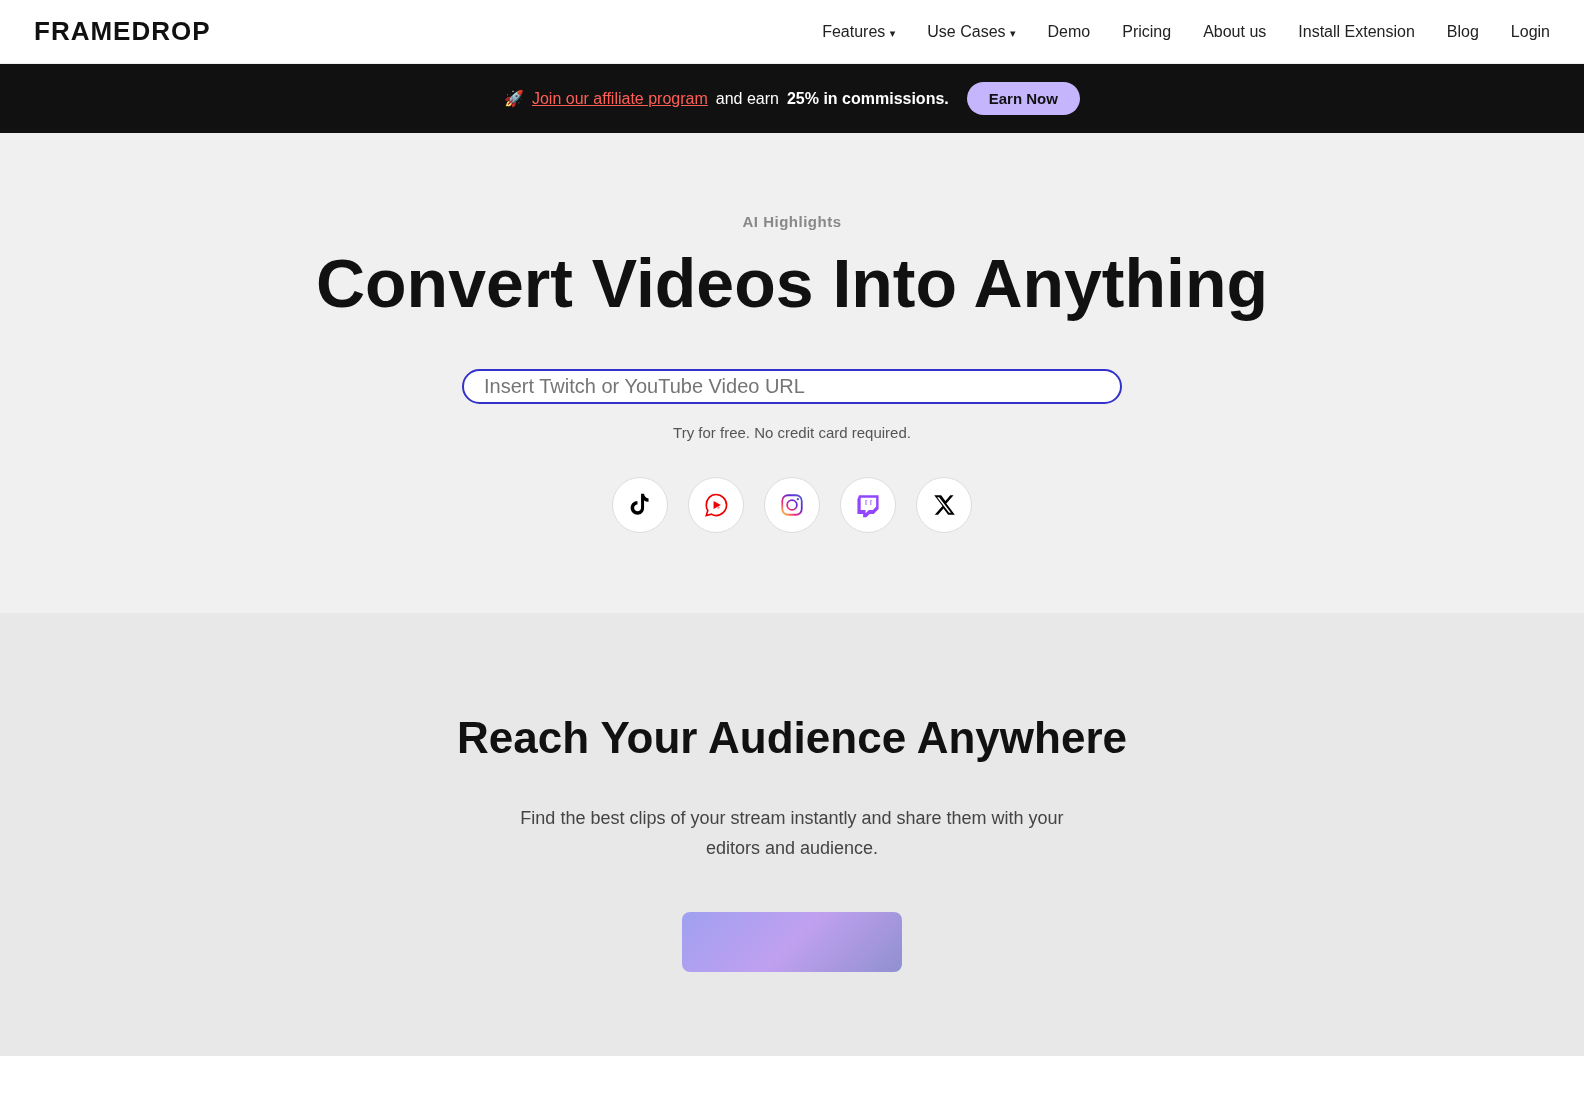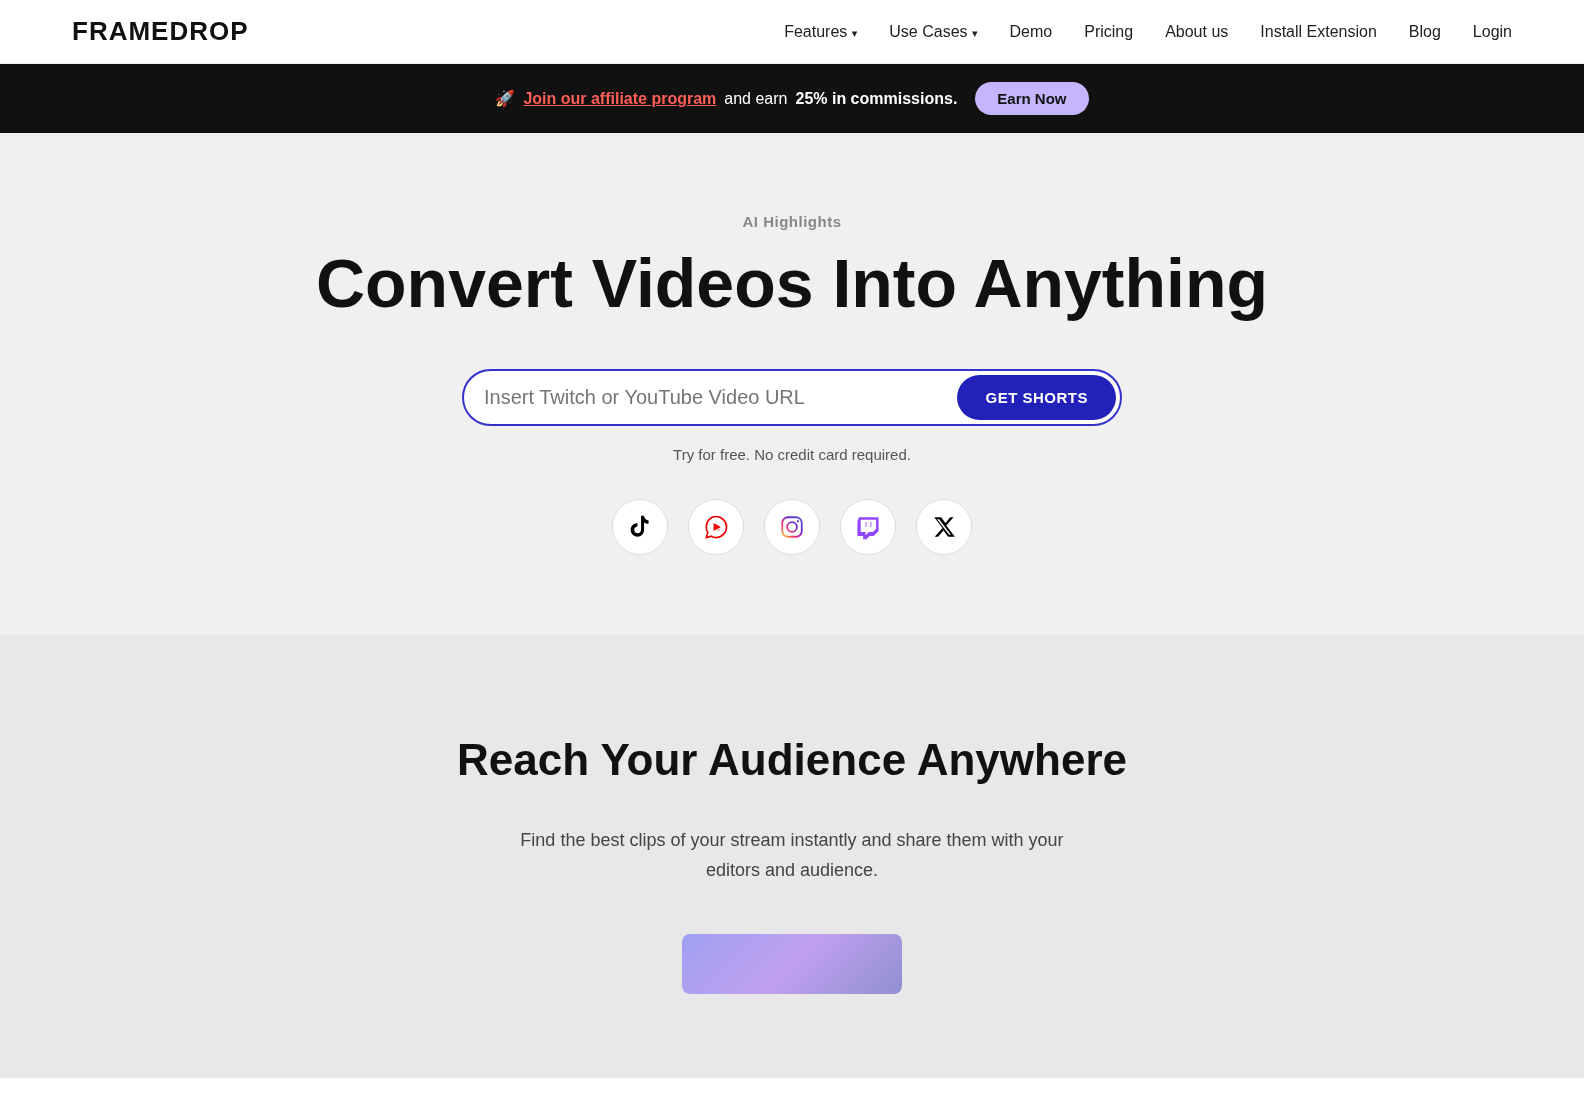--- a/index.html
+++ b/index.html
@@ -3,21 +3,21 @@
   <meta charset="utf-8">
   <style>
     * { margin: 0; padding: 0; box-sizing: border-box; }
     body { font-family: -apple-system, BlinkMacSystemFont, 'Segoe UI', Arial, sans-serif; width: 1584px; overflow-x: hidden; }
 
     
     nav {
       display: flex;
       align-items: center;
       justify-content: space-between;
-      padding: 0 72px;
+      padding: 0 34px;
       height: 64px;
       background: #fff;
       border-bottom: 1px solid #eee;
     }
     .nav-logo {
       font-size: 26px;
       font-weight: 900;
       letter-spacing: 1px;
       font-family: 'Arial Black', Arial, sans-serif;
       color: #111;
@@ -43,21 +43,21 @@
       text-align: center;
       padding: 18px;
       font-size: 16px;
       display: flex;
       align-items: center;
       justify-content: center;
       gap: 8px;
     }
     .banner .affiliate-link {
       color: #ff5f57;
-      font-weight: 700;
+      font-weight: 400;
       text-decoration: underline;
     }
     .banner .bold { font-weight: 700; }
     .earn-now-btn {
       background: #c4b5fd;
       color: #111;
       border: none;
       border-radius: 24px;
       padding: 8px 22px;
       font-weight: 700;
@@ -211,21 +211,20 @@
   <span class="bold">25% in commissions.</span>
   <button class="earn-now-btn">Earn Now</button>
 </div>
 
 <section class="hero">
   <div class="hero-tag">AI Highlights</div>
   <h1 class="hero-title">Convert Videos Into Anything</h1>
 
   <div class="url-input-row">
     <input type="text" placeholder="Insert Twitch or YouTube Video URL" style="">
-    <button class="get-shorts-btn">GET SHORTS</button>
   </div>
 
   <p class="free-note">Try for free. No credit card required.</p>
 
   <div class="social-icons">
 
     <div class="social-icon-wrapper">
       <svg width="26" height="26" viewBox="0 0 32 32" fill="none">
         <path d="M21 2c.5 3.5 2.5 5.5 5.5 6v4c-2 0-4-.8-5.5-2v9.5C21 24.5 17.5 28 13 28 8.3 28 4.5 24.2 4.5 19.5S8.3 11 13 11v4.2c-2.4.3-4.2 2.2-4.2 4.3 0 2.4 1.9 4.3 4.2 4.3 2.4 0 4.3-1.9 4.3-4.3V2H21z" fill="#000"></path>
         <path d="M13 15.2v-4.2c-.33-.04-.67-.04-1 0" fill="#69C9D0"></path>

